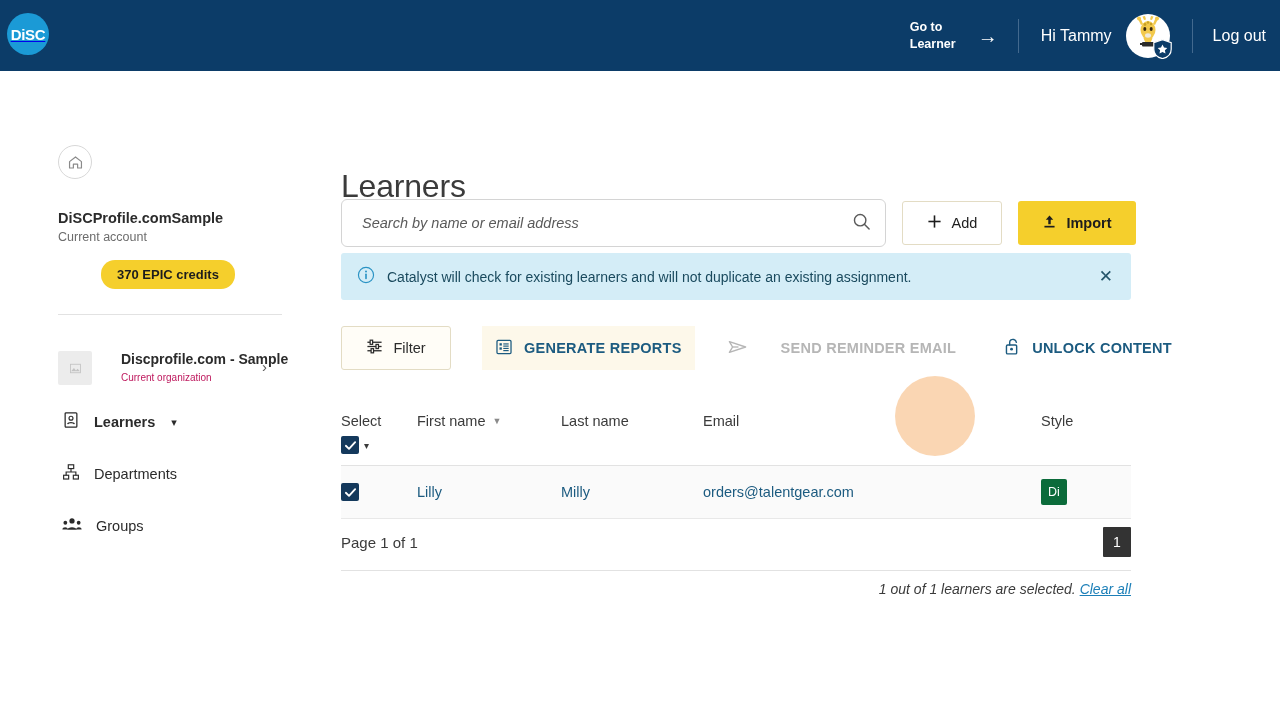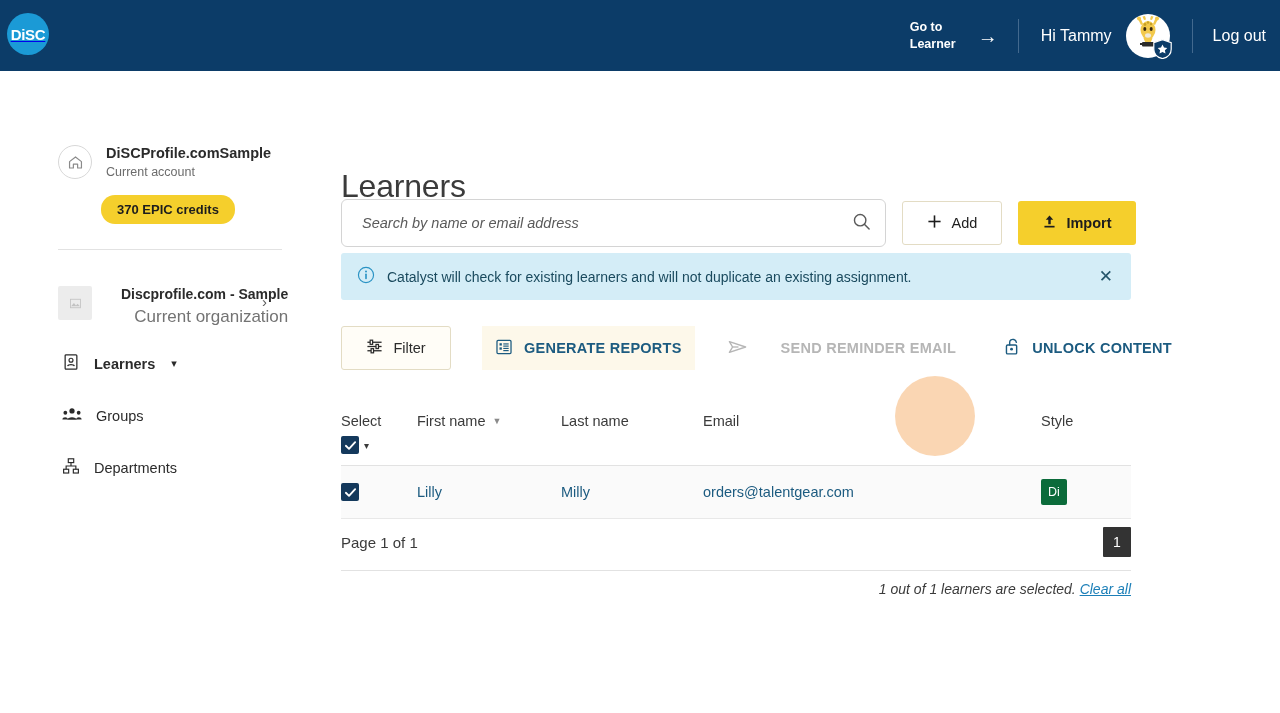--- a/index.html
+++ b/index.html
@@ -77,22 +77,23 @@
   }
 
   
   .sidebar {
     position: absolute; left: 0; top: 71px;
     width: 300px; height: 642px;
     background: #ffffff;
     padding-top: 72px;
   }
   .account-row {
-    display: flex; align-items: flex-end; gap: 14px;
+    display: flex; align-items: flex-start; gap: 30px;
     padding-left: 58px;
+    flex-direction: column;
   }
   .home-icon-circle {
     width: 34px; height: 34px; border-radius: 50%;
     border: 1px solid #d8d8d8;
     display: flex; align-items: center; justify-content: center;
     flex: none; margin-top: 2px;
   }
   .acct-name {
     font-size: 14.5px; font-weight: bold; color: #2b2b2b;
     line-height: 1.25;
@@ -118,21 +119,21 @@
   }
   .org-thumb {
     width: 34px; height: 34px; background: #ececec;
     flex: none; border-radius: 2px;
     display: flex; align-items: center; justify-content: center;
     color: #c3c3c3; font-size: 8px;
   }
   .org-name {
     font-size: 14px; font-weight: bold; color: #2b2b2b; line-height: 1.25;
   }
-  .org-sub { font-size: 17px; color: #737373; margin-top: 3px; text-align: right; }
+  .org-sub { font-size: 10px; color: #be185d; margin-top: 3px; }
   .org-chevron {
     position: absolute; left: 262px; top: 7px;
     color: #5a5a5a; font-size: 15px;
   }
   .nav-item {
     display: flex; align-items: center; gap: 14px;
     padding-left: 62px; height: 30px; margin-top: 22px;
     cursor: pointer;
   }
   .nav-item .nav-label { font-size: 14.5px; color: #2b2b2b; }
@@ -389,42 +390,42 @@
         <circle cx="10" cy="8" r="2.2" fill="none" stroke="#2b2b2b" stroke-width="1.3"></circle>
         <path d="M6.3 14.6 C6.9 12.4 13.1 12.4 13.7 14.6" fill="none" stroke="#2b2b2b" stroke-width="1.3"></path>
       </svg>
     </span>
     <span class="nav-label">Learners</span>
     <span class="nav-chevron">▾</span>
   </div>
 
   <div class="nav-item">
     <span>
+      <svg width="18" height="18" viewBox="0 0 20 20" aria-hidden="true">
+        <rect x="7" y="2" width="6" height="4.2" fill="none" stroke="#2b2b2b" stroke-width="1.3"></rect>
+        <rect x="1.8" y="13.6" width="5.6" height="4.2" fill="none" stroke="#2b2b2b" stroke-width="1.3"></rect>
+        <rect x="12.6" y="13.6" width="5.6" height="4.2" fill="none" stroke="#2b2b2b" stroke-width="1.3"></rect>
+        <path d="M10 6.2 V10 M4.6 13.6 V10 H15.4 V13.6" fill="none" stroke="#2b2b2b" stroke-width="1.3"></path>
+      </svg>
+    </span>
+    <span class="nav-label">Departments</span>
+  </div>
+
+  <div class="nav-item">
+    <span>
       <svg width="20" height="18" viewBox="0 0 22 20" aria-hidden="true">
         <circle cx="11" cy="6.6" r="2.9" fill="#2b2b2b"></circle>
         <path d="M5.8 16.5 C5.8 12.6 16.2 12.6 16.2 16.5 Z" fill="#2b2b2b"></path>
         <circle cx="3.6" cy="8.6" r="2.1" fill="#2b2b2b"></circle>
         <path d="M0.3 16 C0.3 12.8 6.4 12.8 6.4 16 Z" fill="#2b2b2b"></path>
         <circle cx="18.4" cy="8.6" r="2.1" fill="#2b2b2b"></circle>
         <path d="M15.6 16 C15.6 12.8 21.7 12.8 21.7 16 Z" fill="#2b2b2b"></path>
       </svg>
     </span>
     <span class="nav-label">Groups</span>
-  </div>
-
-  <div class="nav-item">
-    <span>
-      <svg width="18" height="18" viewBox="0 0 20 20" aria-hidden="true">
-        <rect x="7" y="2" width="6" height="4.2" fill="none" stroke="#2b2b2b" stroke-width="1.3"></rect>
-        <rect x="1.8" y="13.6" width="5.6" height="4.2" fill="none" stroke="#2b2b2b" stroke-width="1.3"></rect>
-        <rect x="12.6" y="13.6" width="5.6" height="4.2" fill="none" stroke="#2b2b2b" stroke-width="1.3"></rect>
-        <path d="M10 6.2 V10 M4.6 13.6 V10 H15.4 V13.6" fill="none" stroke="#2b2b2b" stroke-width="1.3"></path>
-      </svg>
-    </span>
-    <span class="nav-label">Departments</span>
   </div>
 </div>
 
 <div class="main">
 
   <h1 class="page-title">Learners</h1>
 
   <div class="search-row">
     <div class="search-box">
       <input type="text" placeholder="Search by name or email address" style="">

